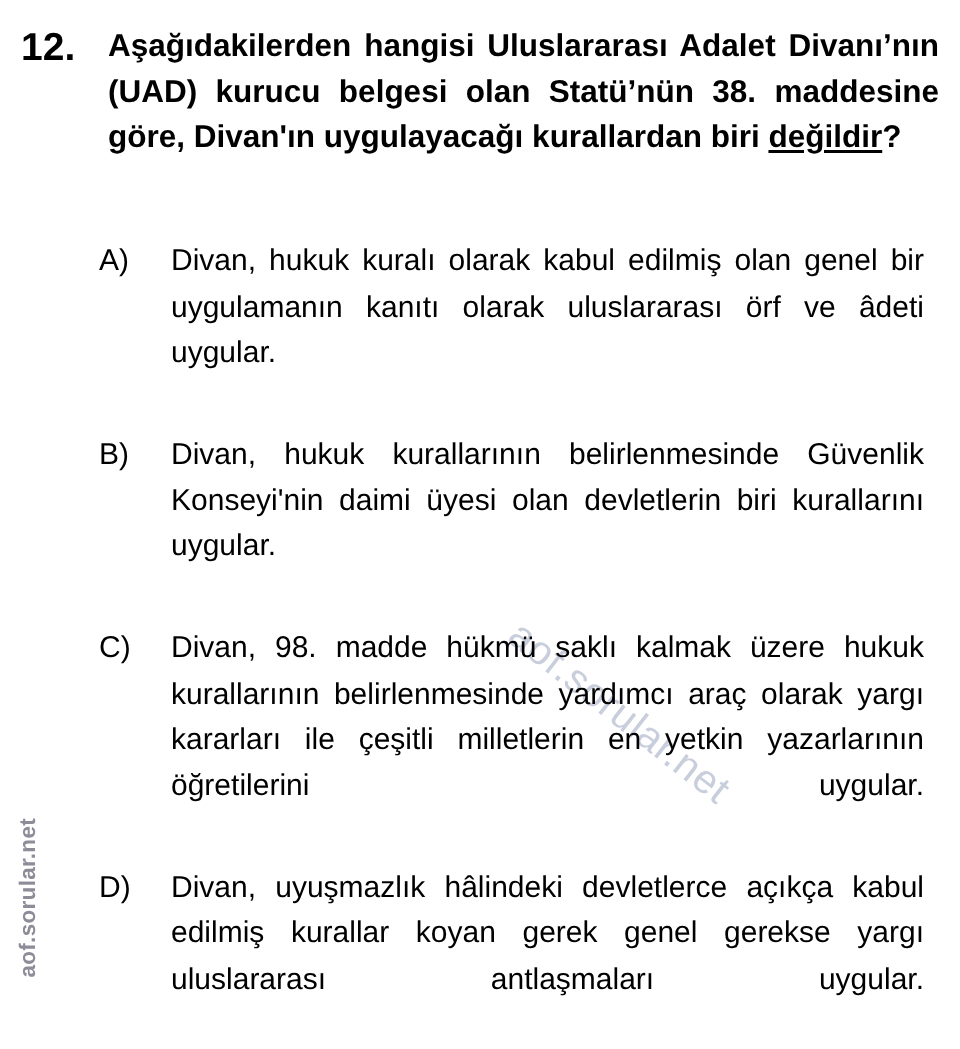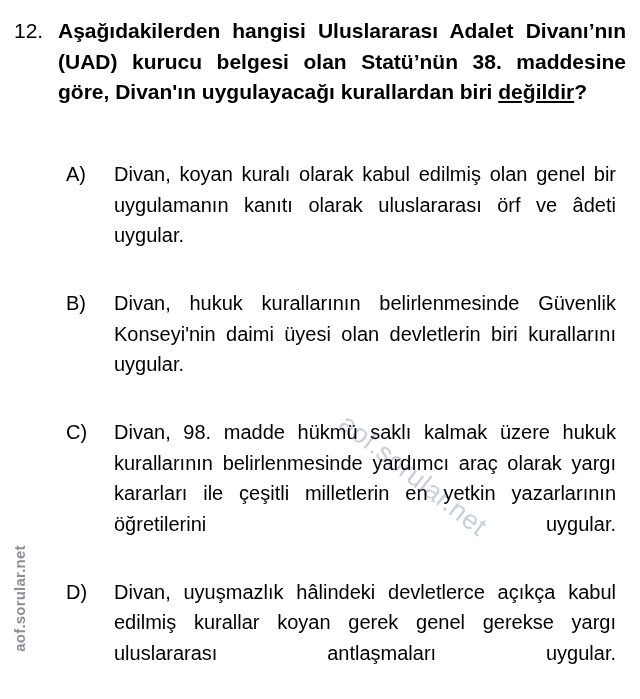--- a/index.html
+++ b/index.html
@@ -62,33 +62,34 @@
     position: absolute;
     left: 14px;
     top: 16px;
     width: 612px;
     display: flex;
     align-items: flex-start;
   }
   .question-number {
     flex: 0 0 auto;
     width: 44px;
-    font-size: 21px;
-    font-weight: 400;
+    font-size: 26px;
+    font-weight: 700;
     line-height: 30.5px;
     white-space: nowrap;
   }
   .question-text {
     flex: 1 1 auto;
     font-size: 21px;
     font-weight: 700;
     line-height: 30.5px;
     text-align: justify;
     text-justify: inter-word;
     word-spacing: 0px;
+    margin-left: 14px;
   }
   .u {
     text-decoration: underline;
     text-underline-offset: 2px;
   }
 
   
   .options {
     position: absolute;
     left: 66px;
@@ -135,21 +136,21 @@
     <div class="question-number">12.</div>
     <div class="question-text">
       <span>Aşağıdakilerden hangisi Uluslararası Adalet Divanı’nın (UAD)   kurucu belgesi olan Statü’nün 38. maddesine göre, Divan'ın uygulayacağı kurallardan biri </span><span class="u">değildir</span><span>?</span>
     </div>
   </div>
 
   <div class="options">
 
     <div class="option">
       <div class="option-letter">A)</div>
-      <div class="option-text">Divan, koyan kuralı olarak kabul edilmiş olan genel bir uygulamanın kanıtı olarak uluslararası örf ve âdeti uygular.</div>
+      <div class="option-text">Divan, hukuk kuralı olarak kabul edilmiş olan genel bir uygulamanın kanıtı olarak uluslararası örf ve âdeti uygular.</div>
     </div>
 
     <div class="option">
       <div class="option-letter">B)</div>
       <div class="option-text">Divan, hukuk kurallarının belirlenmesinde Güvenlik Konseyi'nin daimi üyesi olan devletlerin biri kurallarını uygular.</div>
     </div>
 
     <div class="option">
       <div class="option-letter">C)</div>
       <div class="option-text">Divan, 98. madde hükmü saklı kalmak üzere hukuk kurallarının belirlenmesinde yardımcı araç olarak yargı kararları ile çeşitli milletlerin en yetkin yazarlarının öğretilerini uygular.</div>

